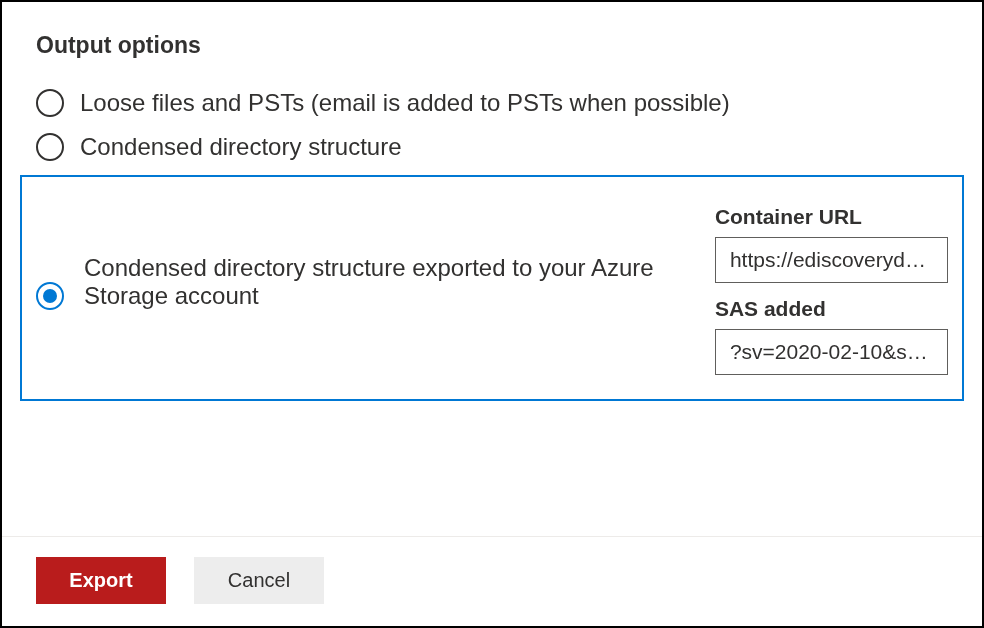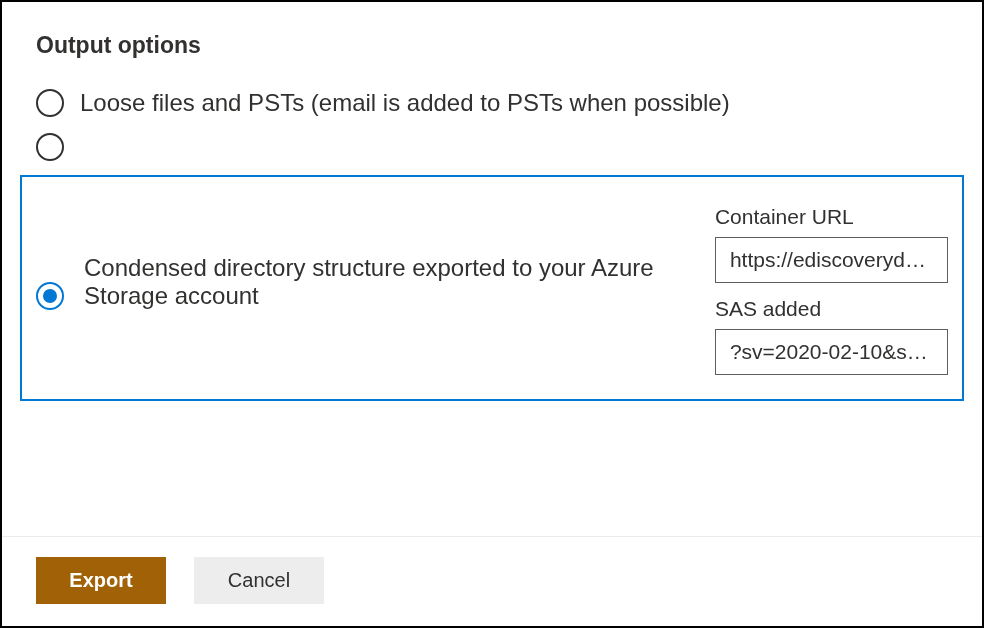--- a/index.html
+++ b/index.html
@@ -83,21 +83,21 @@
       flex-direction: column;
       gap: 14px;
     }
     .field-group {
       display: flex;
       flex-direction: column;
       gap: 8px;
     }
     .field-label {
       font-size: 21px;
-      font-weight: 400;
+      font-weight: 700;
       color: #323130;
     }
     .text-input {
       width: 100%;
       font-family: inherit;
       font-size: 21px;
       color: #323130;
       border: 1px solid #605e5c;
       padding: 10px 14px;
       background: #ffffff;
@@ -119,21 +119,21 @@
     .btn {
       font-family: inherit;
       font-size: 20px;
       font-weight: 600;
       padding: 12px 30px;
       border: none;
       cursor: pointer;
       min-width: 130px;
     }
     .btn-primary {
-      background: #a16207;
+      background: #b91c1c;
       color: #ffffff;
     }
     .btn-secondary {
       background: #ededed;
       color: #323130;
       font-weight: 400;
       margin-left: 28px;
     }
     .container {
       position: relative;
@@ -150,20 +150,21 @@
 
     <div class="radio-group">
 
       <div class="radio-option">
         <span class="radio-circle"></span>
         <span class="radio-label">Loose files and PSTs (email is added to PSTs when possible)</span>
       </div>
 
       <div class="radio-option">
         <span class="radio-circle"></span>
+        <span class="radio-label">Condensed directory structure</span>
       </div>
 
       <div class="radio-option selected-wrapper">
         <div class="radio-head">
           <span class="radio-circle selected"></span>
           <span class="radio-label">Condensed directory structure exported to your Azure Storage account</span>
         </div>
 
         <div class="fields-container">
           <div class="field-group">

